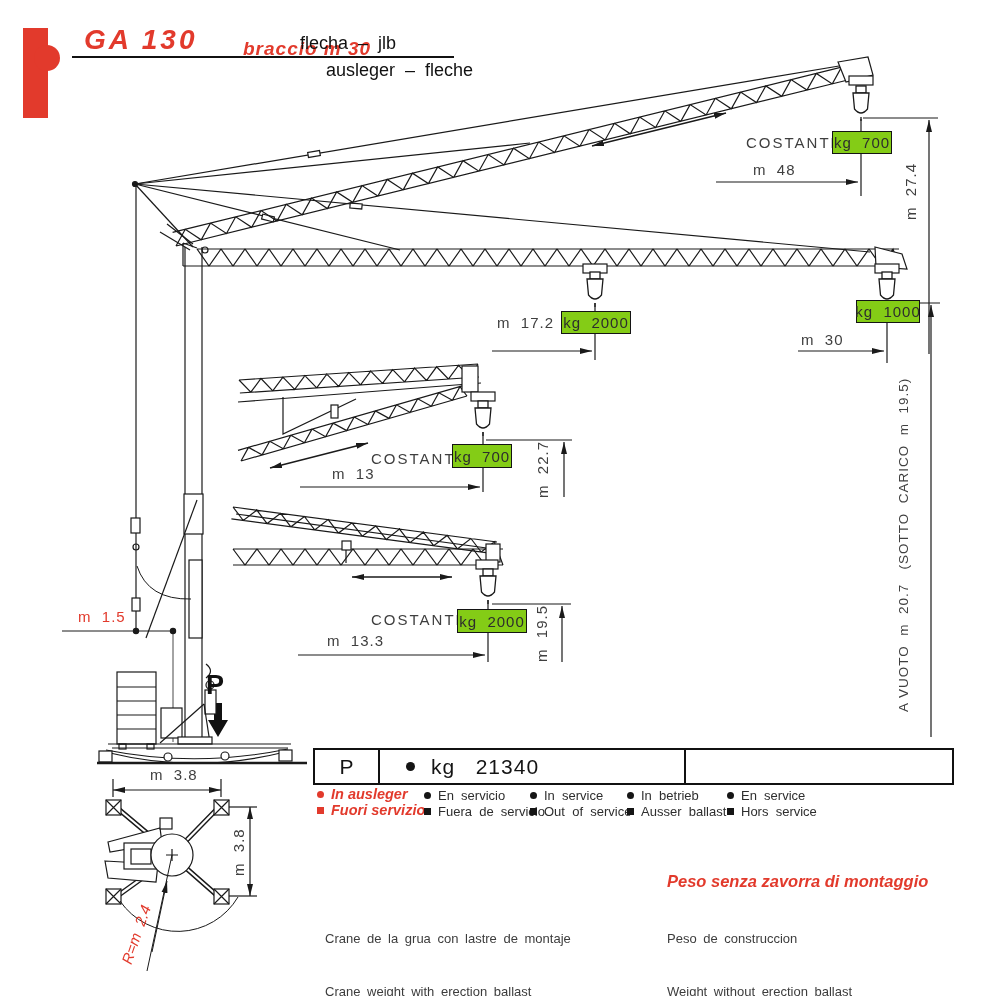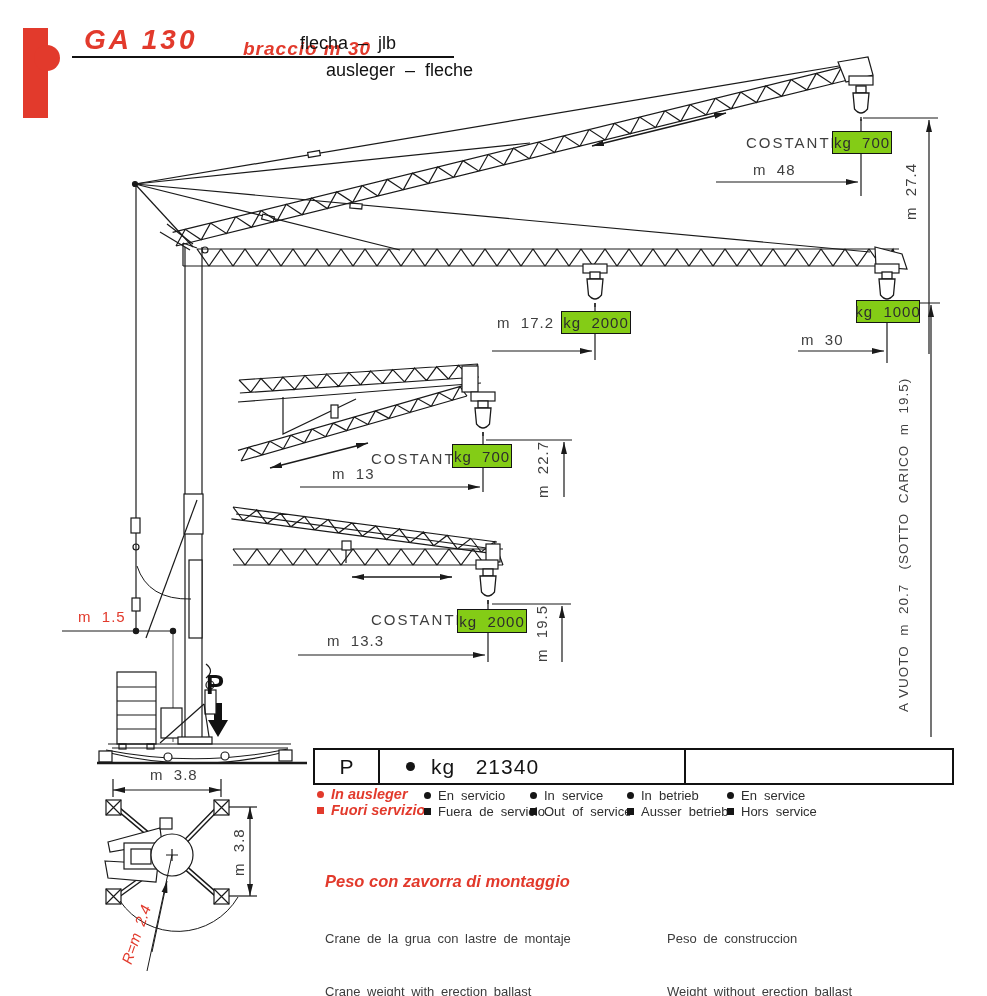--- a/index.html
+++ b/index.html
@@ -262,29 +262,29 @@
   <div class="leg-col" style="left:424px;top:787px">
     <div class="leg-row"><span class="mk-dot"></span><span>En  servicio</span></div>
     <div class="leg-row"><span class="mk-sq"></span><span>Fuera  de  servicio</span></div>
   </div>
   <div class="leg-col" style="left:530px;top:787px">
     <div class="leg-row"><span class="mk-dot"></span><span>In  service</span></div>
     <div class="leg-row"><span class="mk-sq"></span><span>Out  of  service</span></div>
   </div>
   <div class="leg-col" style="left:627px;top:787px">
     <div class="leg-row"><span class="mk-dot"></span><span>In  betrieb</span></div>
-    <div class="leg-row"><span class="mk-sq"></span><span>Ausser  betrieb</span></div>
+    <div class="leg-row"><span class="mk-sq"></span><span>Ausser  ballast</span></div>
   </div>
   <div class="leg-col" style="left:727px;top:787px">
     <div class="leg-row"><span class="mk-dot"></span><span>En  service</span></div>
     <div class="leg-row"><span class="mk-sq"></span><span>Hors  service</span></div>
   </div>
 
 
-  <div class="ftitle" style="left:325px;top:872px">Peso con zavorra di montaggio</div>
+  <div class="ftitle" style="left:667px;top:872px">Peso senza zavorra di montaggio</div>
   <div class="fblock" style="left:325px;top:895px">
     <div>Crane de la grua con lastre de montaje</div>
     <div>Crane weight with erection ballast</div>
     
     
   </div>
   <div class="fblock" style="left:667px;top:895px">
     <div>Peso de construccion</div>
     <div>Weight without erection ballast</div>
     

